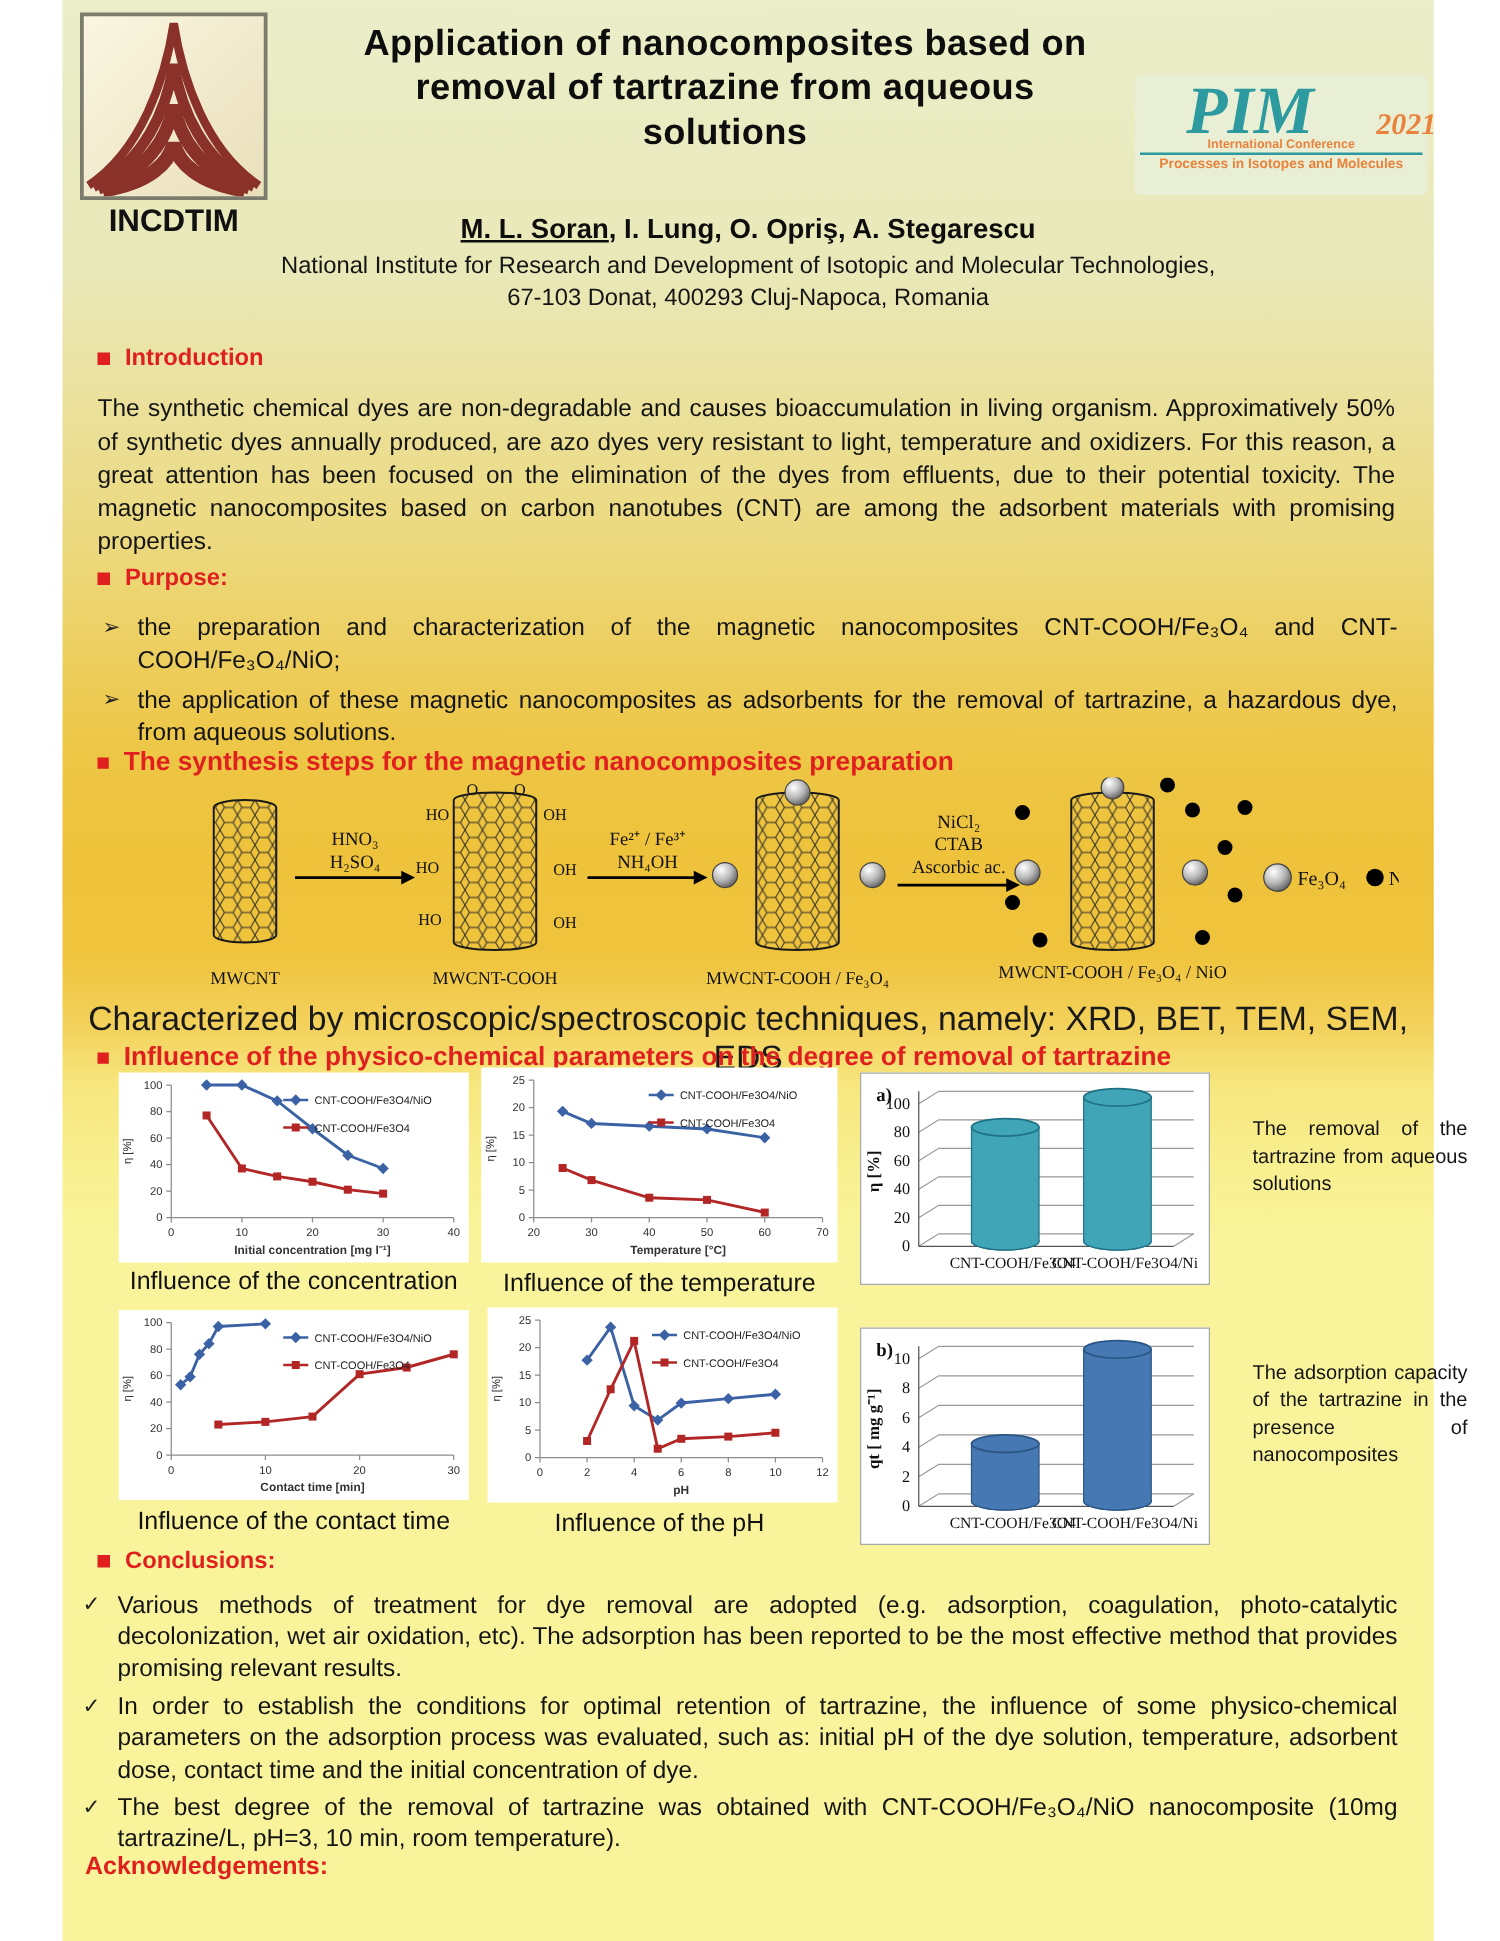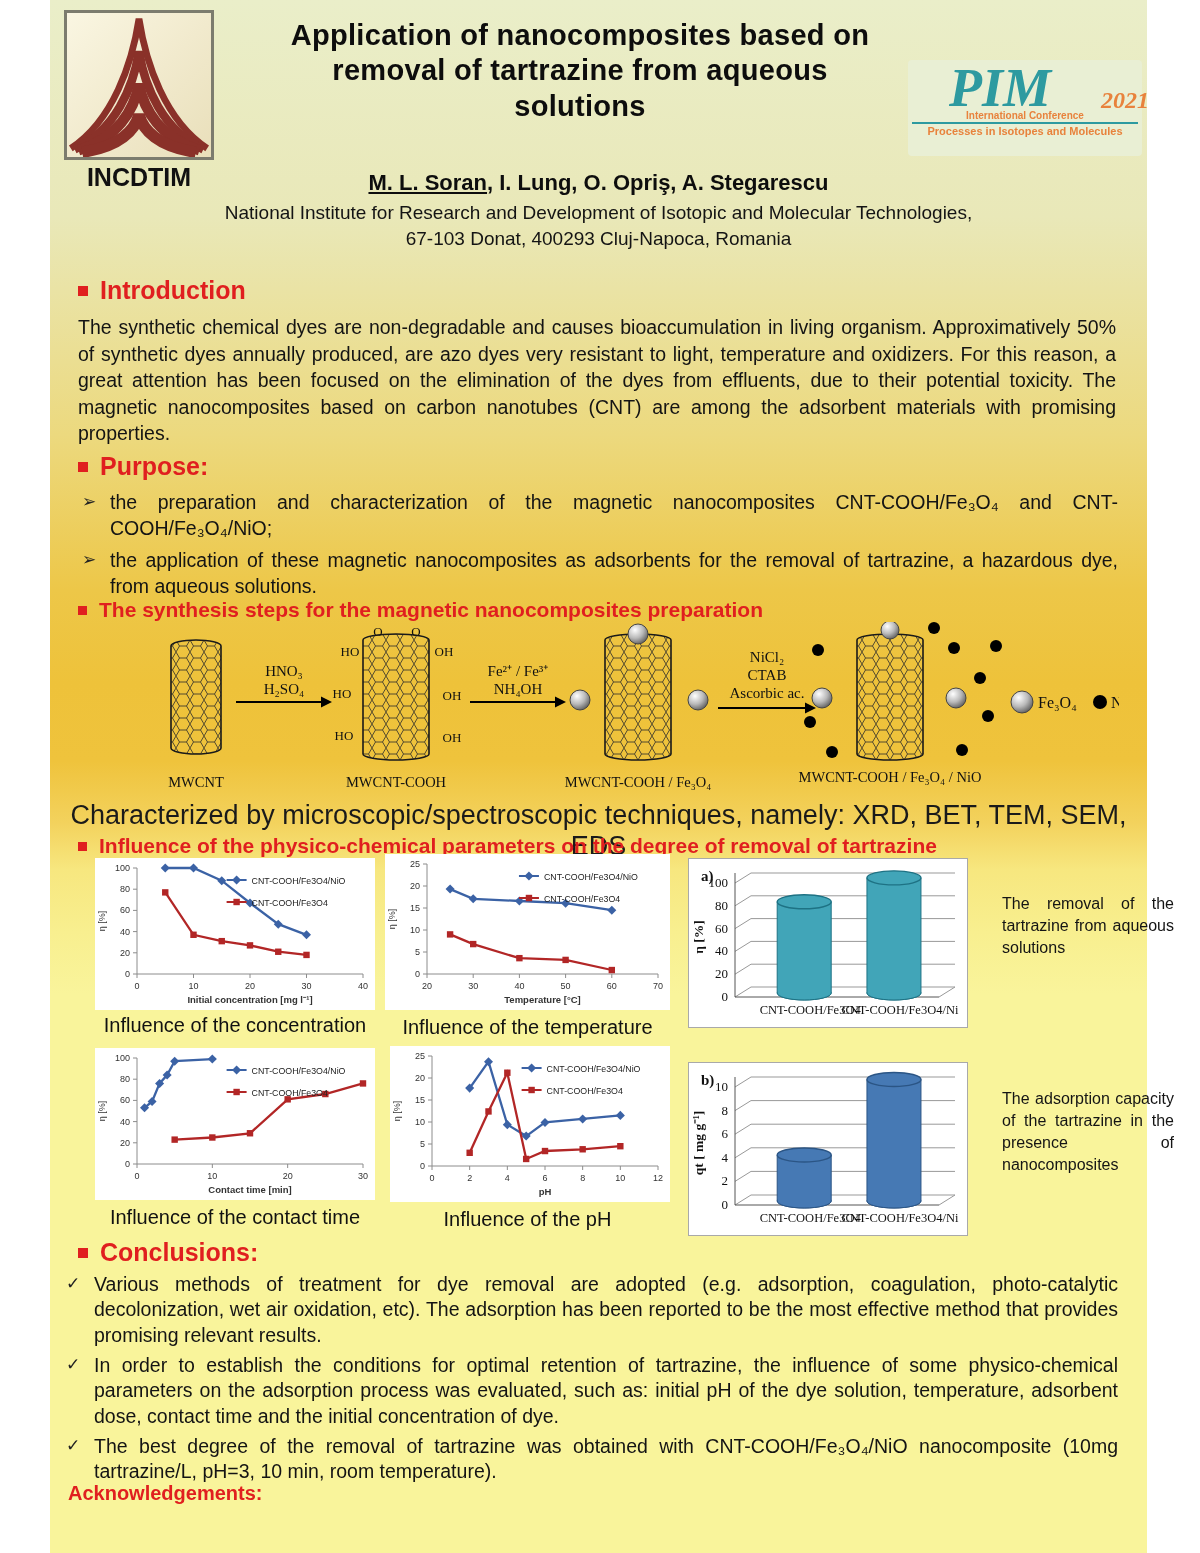--- a/index.html
+++ b/index.html
@@ -26,21 +26,21 @@
     font-size:24px;color:#e8823c;margin-left:2px;}
   #pim .pim-sub1{margin-top:-4px;text-align:center;font-size:10px;font-weight:bold;color:#e8823c;
     border-bottom:2px solid #2d9aa0;padding-bottom:1px;}
   #pim .pim-sub2{text-align:center;font-size:11px;font-weight:bold;color:#e8823c;margin-top:1px;}
   #authors{left:0;top:170px;width:1097px;text-align:center;font-size:22px;font-weight:bold;color:#0d0d0d;}
   #authors .lead{text-decoration:underline;}
   .affil{left:0;width:1097px;text-align:center;font-size:19px;color:#141414;}
   
   .sec{display:flex;align-items:center;gap:12px;color:#e01f1f;font-weight:bold;}
   .sq{width:10px;height:10px;background:#e01f1f;flex:none;}
-  .h1{font-size:25px;} .h2{font-size:21px;}
+  .h1{font-size:19px;} .h2{font-size:21px;}
   .body-text{font-size:19.5px;line-height:1.36;color:#141414;text-align:justify;}
   .li{display:flex;gap:10px;font-size:19.5px;line-height:1.33;color:#141414;}
   .li .mark{flex:none;width:18px;font-size:17px;color:#222;padding-top:1px;}
   .li .txt{flex:1;text-align:justify;}
   #characterized{left:0;top:800px;width:1097px;text-align:center;font-size:27px;color:#1a1a1a;}
   
   .panel{background:#ffffff;}
   .panel-border{border:1px solid #a9a9a9;background:#ffffff;}
   .caption{font-size:20px;color:#111;text-align:center;}
   .note{font-size:16px;color:#141414;text-align:justify;line-height:1.38;margin-left:24px;}

